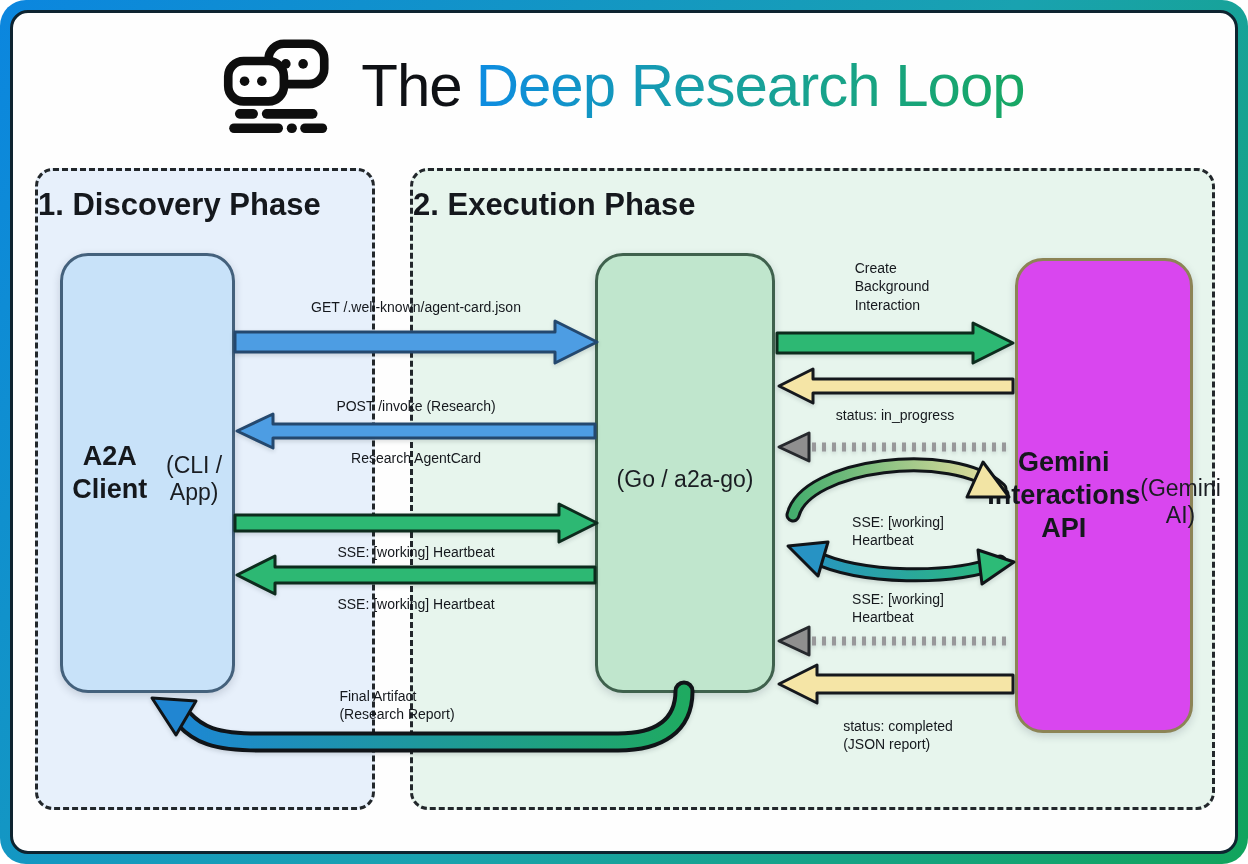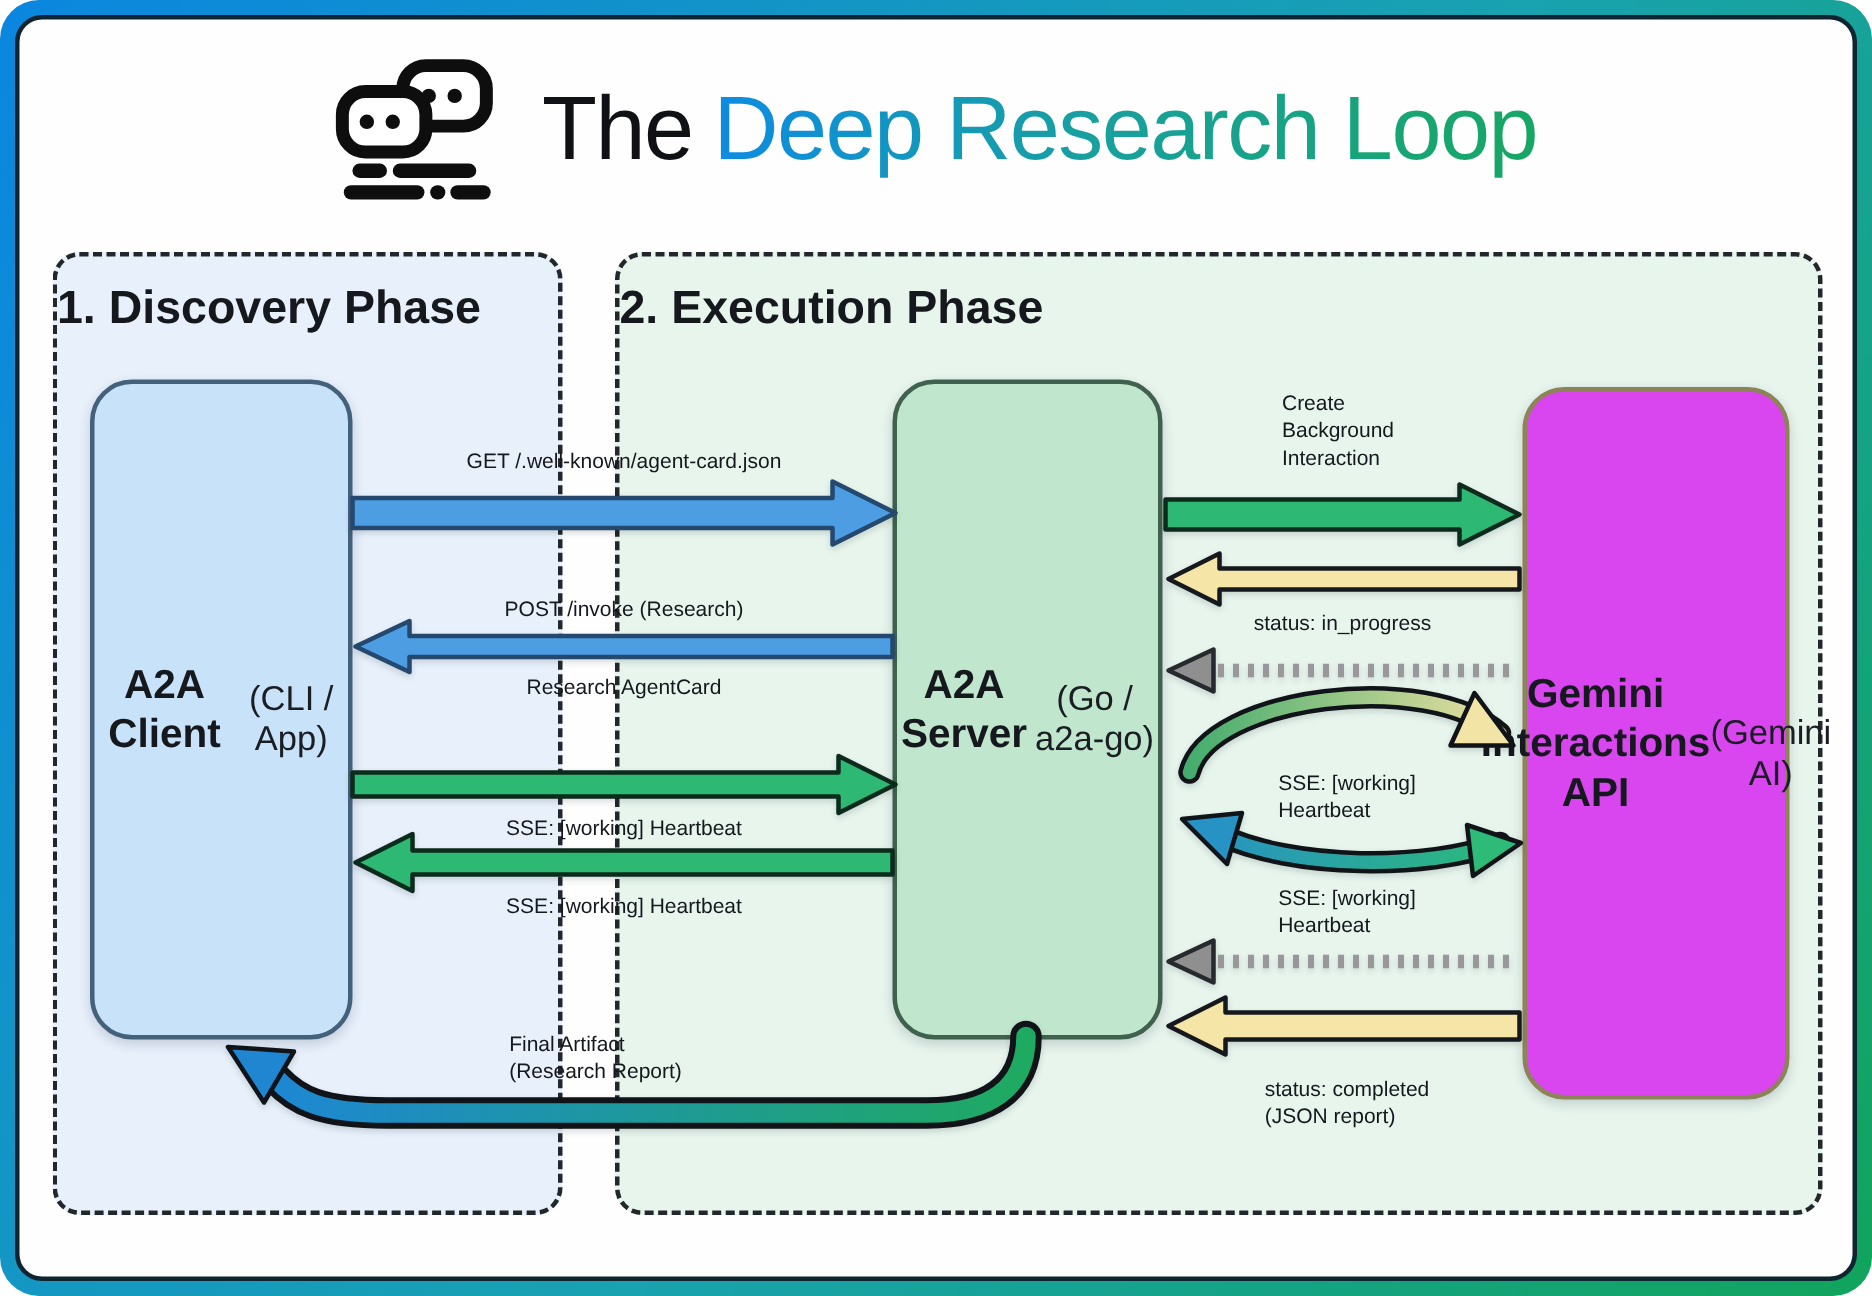--- a/index.html
+++ b/index.html
@@ -73,21 +73,20 @@
 </div>
 <div class="phase phase-execution">
   <div class="phase-title">2. Execution Phase</div>
 </div>
 
 <div class="node node-client">
   <div class="node-title">A2A Client</div>
   <div class="node-sub">(CLI / App)</div>
 </div>
 <div class="node node-server">
-  <div class="node-title">A2A Server</div>
   <div class="node-sub">(Go / a2a-go)</div>
 </div>
 <div class="node node-gemini">
   <div class="node-title">Gemini
 Interactions
 API</div>
   <div class="node-sub">(Gemini AI)</div>
 </div>
 
 <svg class="arrows" viewBox="0 0 1248 864">

